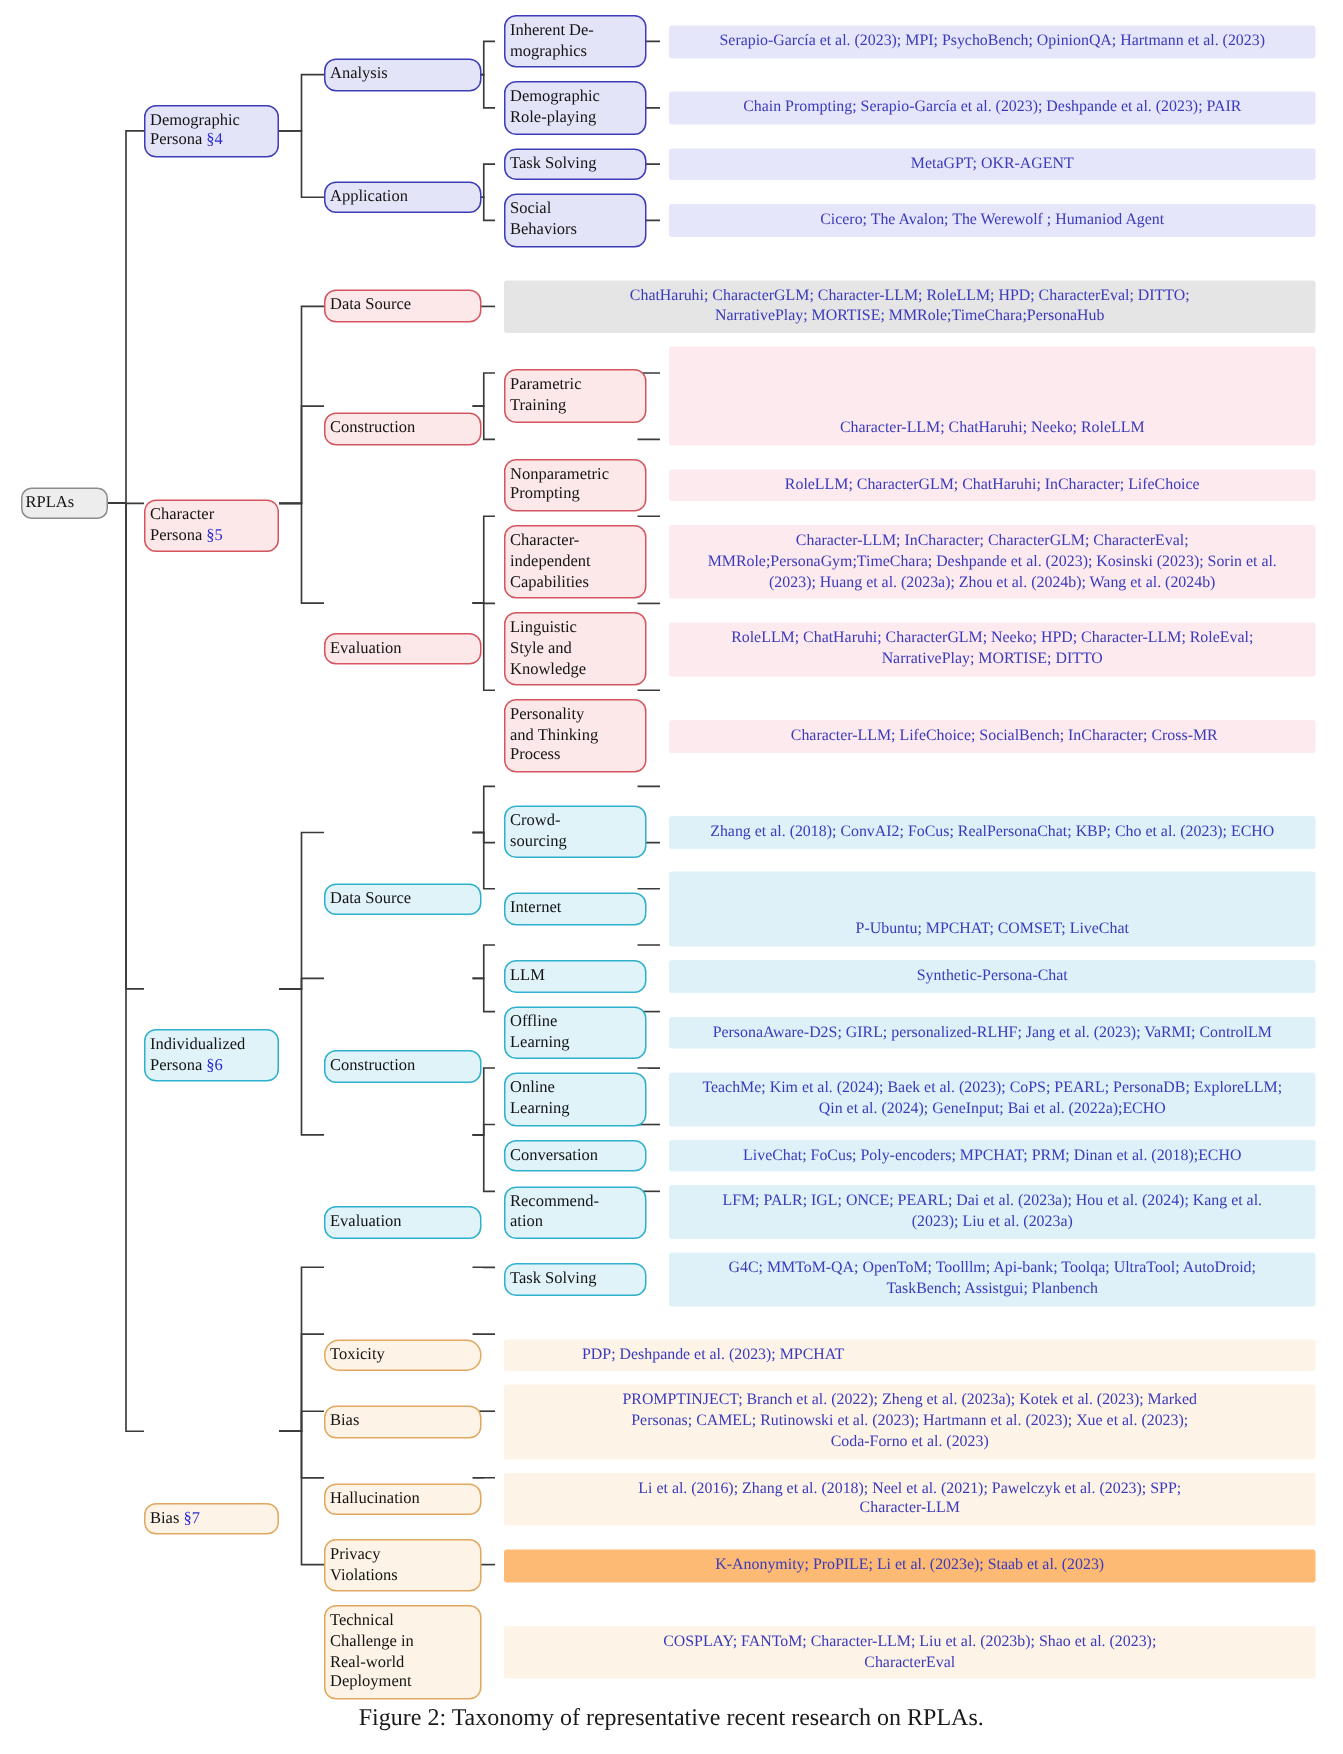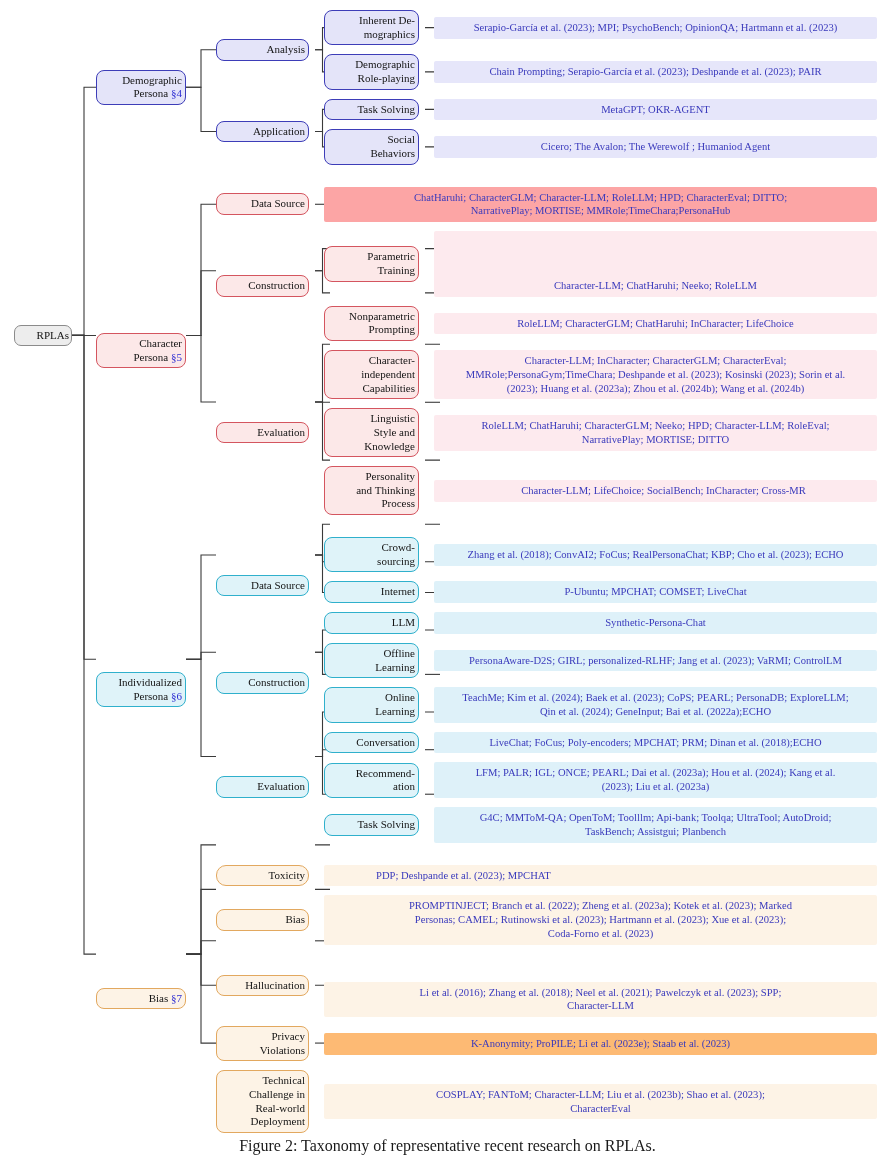--- a/index.html
+++ b/index.html
@@ -5,25 +5,25 @@
   html,body{margin:0;padding:0;background:#ffffff;}
   body{width:895px;height:1169px;overflow:hidden;
        font-family:"Liberation Serif","DejaVu Serif",serif;}
   .page{position:relative;width:895px;height:1169px;background:#fff;}
   .tree-wrap{position:relative;width:895px;height:1122px;box-sizing:border-box;padding-top:10px;}
   #connectors{position:absolute;left:0;top:0;width:100%;height:100%;pointer-events:none;}
   .sections{margin-left:96px;margin-right:18px;display:flex;flex-direction:column;gap:22px;position:relative;}
   .branch{display:flex;align-items:center;}
   .kids{flex:1;display:flex;flex-direction:column;gap:9px;min-width:0;}
   .node{box-sizing:border-box;border:1.2px solid #555;border-radius:8px;background:#fff;
-        text-align:right;font-size:11px;line-height:1.24;padding:3px 3px;color:#141414;
+        text-align:left;font-size:11px;line-height:1.24;padding:3px 3px;color:#141414;
         flex-shrink:0;white-space:pre-line;position:relative;z-index:2;font-family:Liberation Serif, serif;}
   .node .ref{font-style:normal;}
   .node.section{width:90px;margin-right:30px;}
-  .node.category{width:93px;margin-right:15px;}
+  .node.category{width:105px;margin-right:15px;}
   .node.topic{width:95px;margin-right:15px;}
   .node.root{position:absolute;left:14px;top:340px;width:58px;border-radius:7px;
              padding:3px 2px;z-index:3;}
   .citation{flex:1;min-width:0;border-radius:2px;display:flex;align-items:center;justify-content:center;
             padding:4px 8px;box-sizing:border-box;position:relative;z-index:2;}
   .citation .cit-text{display:block;max-width:392px;margin:0 auto;text-align:center;
                       font-size:10.6px;line-height:1.3;}
   .caption{position:absolute;left:0;right:0;bottom:14px;text-align:center;
            font-size:16px;color:#1a1a1a;}
 </style>
@@ -135,21 +135,21 @@
               </div>
             </div>
           </div>
         </div>
         <div class="branch">
           <div class="node section" style="border-color: rgb(212, 85, 95); background: rgb(252, 232, 232); color: rgb(20, 20, 20);"><span>Character
 Persona</span> <span class="ref" style="color: rgb(43, 43, 210);">§5</span></div>
           <div class="kids">
             <div class="branch">
               <div class="node category" style="border-color: rgb(212, 85, 95); background: rgb(252, 232, 232); color: rgb(20, 20, 20);"><span>Data Source</span></div>
-              <div class="citation" style="background: #fca5a5; align-items: flex-end;">
+              <div class="citation" style="background: #e5e5e5; align-items: flex-end;">
                 <span class="cit-text" style="color: rgb(58, 58, 188);">ChatHaruhi; CharacterGLM; Character-LLM; RoleLLM; HPD; CharacterEval; DITTO; NarrativePlay; MORTISE; MMRole;TimeChara;PersonaHub</span>
               </div>
             </div>
             <div class="branch">
               <div class="node category" style="border-color: rgb(212, 85, 95); background: rgb(252, 232, 232); color: rgb(20, 20, 20);"><span>Construction</span></div>
               <div class="kids">
                 <div class="branch">
                   <div class="node topic" style="border-color: rgb(212, 85, 95); background: rgb(252, 232, 232); color: rgb(20, 20, 20);"><span>Parametric
 Training</span></div>
                   <div class="citation" style="background: rgb(253, 234, 238);">
@@ -206,21 +206,21 @@
                 <div class="branch">
                   <div class="node topic" style="border-color: rgb(47, 176, 204); background: rgb(223, 243, 249); color: rgb(20, 20, 20);"><span>Crowd-
 sourcing</span></div>
                   <div class="citation" style="background: rgb(222, 241, 249);">
                     <span class="cit-text" style="color: rgb(58, 58, 188);">Zhang et al. (2018); ConvAI2; FoCus; RealPersonaChat; KBP; Cho et al. (2023); ECHO</span>
                   </div>
                 </div>
                 <div class="branch">
                   <div class="node topic" style="border-color: rgb(47, 176, 204); background: rgb(223, 243, 249); color: rgb(20, 20, 20);"><span>Internet</span></div>
                   <div class="citation" style="background: rgb(222, 241, 249);">
-                    <span class="cit-text" style="color: rgb(58, 58, 188);">P-Ubuntu; MPCHAT; COMSET; LiveChat</span>
+                    <span class="cit-text" style="color: rgb(58, 58, 188); margin-top: 28px;">P-Ubuntu; MPCHAT; COMSET; LiveChat</span>
                   </div>
                 </div>
                 <div class="branch">
                   <div class="node topic" style="border-color: rgb(47, 176, 204); background: rgb(223, 243, 249); color: rgb(20, 20, 20);"><span>LLM</span></div>
                   <div class="citation" style="background: rgb(222, 241, 249);">
                     <span class="cit-text" style="color: rgb(58, 58, 188);">Synthetic-Persona-Chat</span>
                   </div>
                 </div>
               </div>
             </div>
@@ -279,21 +279,21 @@
               </div>
             </div>
             <div class="branch">
               <div class="node category" style="border-color: rgb(226, 168, 95); background: rgb(253, 243, 230); color: rgb(20, 20, 20);"><span>Bias</span></div>
               <div class="citation" style="background: rgb(253, 243, 230);">
                 <span class="cit-text" style="color: rgb(58, 58, 188);">PROMPTINJECT; Branch et al. (2022);  Zheng et al. (2023a); Kotek et al. (2023); Marked Personas; CAMEL; Rutinowski et al. (2023); Hartmann et al. (2023); Xue et al. (2023); Coda-Forno et al. (2023)</span>
               </div>
             </div>
             <div class="branch">
               <div class="node category" style="border-color: rgb(226, 168, 95); background: rgb(253, 243, 230); color: rgb(20, 20, 20);"><span>Hallucination</span></div>
-              <div class="citation" style="background: rgb(253, 243, 230); margin-top: 28px;">
+              <div class="citation" style="background: rgb(253, 243, 230);">
                 <span class="cit-text" style="color: rgb(58, 58, 188);">Li et al. (2016); Zhang et al. (2018); Neel et al. (2021); Pawelczyk et al. (2023); SPP; Character-LLM</span>
               </div>
             </div>
             <div class="branch">
               <div class="node category" style="border-color: rgb(226, 168, 95); background: rgb(253, 243, 230); color: rgb(20, 20, 20);"><span>Privacy
 Violations</span></div>
               <div class="citation" style="background: #fdba74; justify-content: flex-end;">
                 <span class="cit-text" style="color: rgb(58, 58, 188);">K-Anonymity; ProPILE;  Li et al. (2023e); Staab et al. (2023)</span>
               </div>
             </div>

